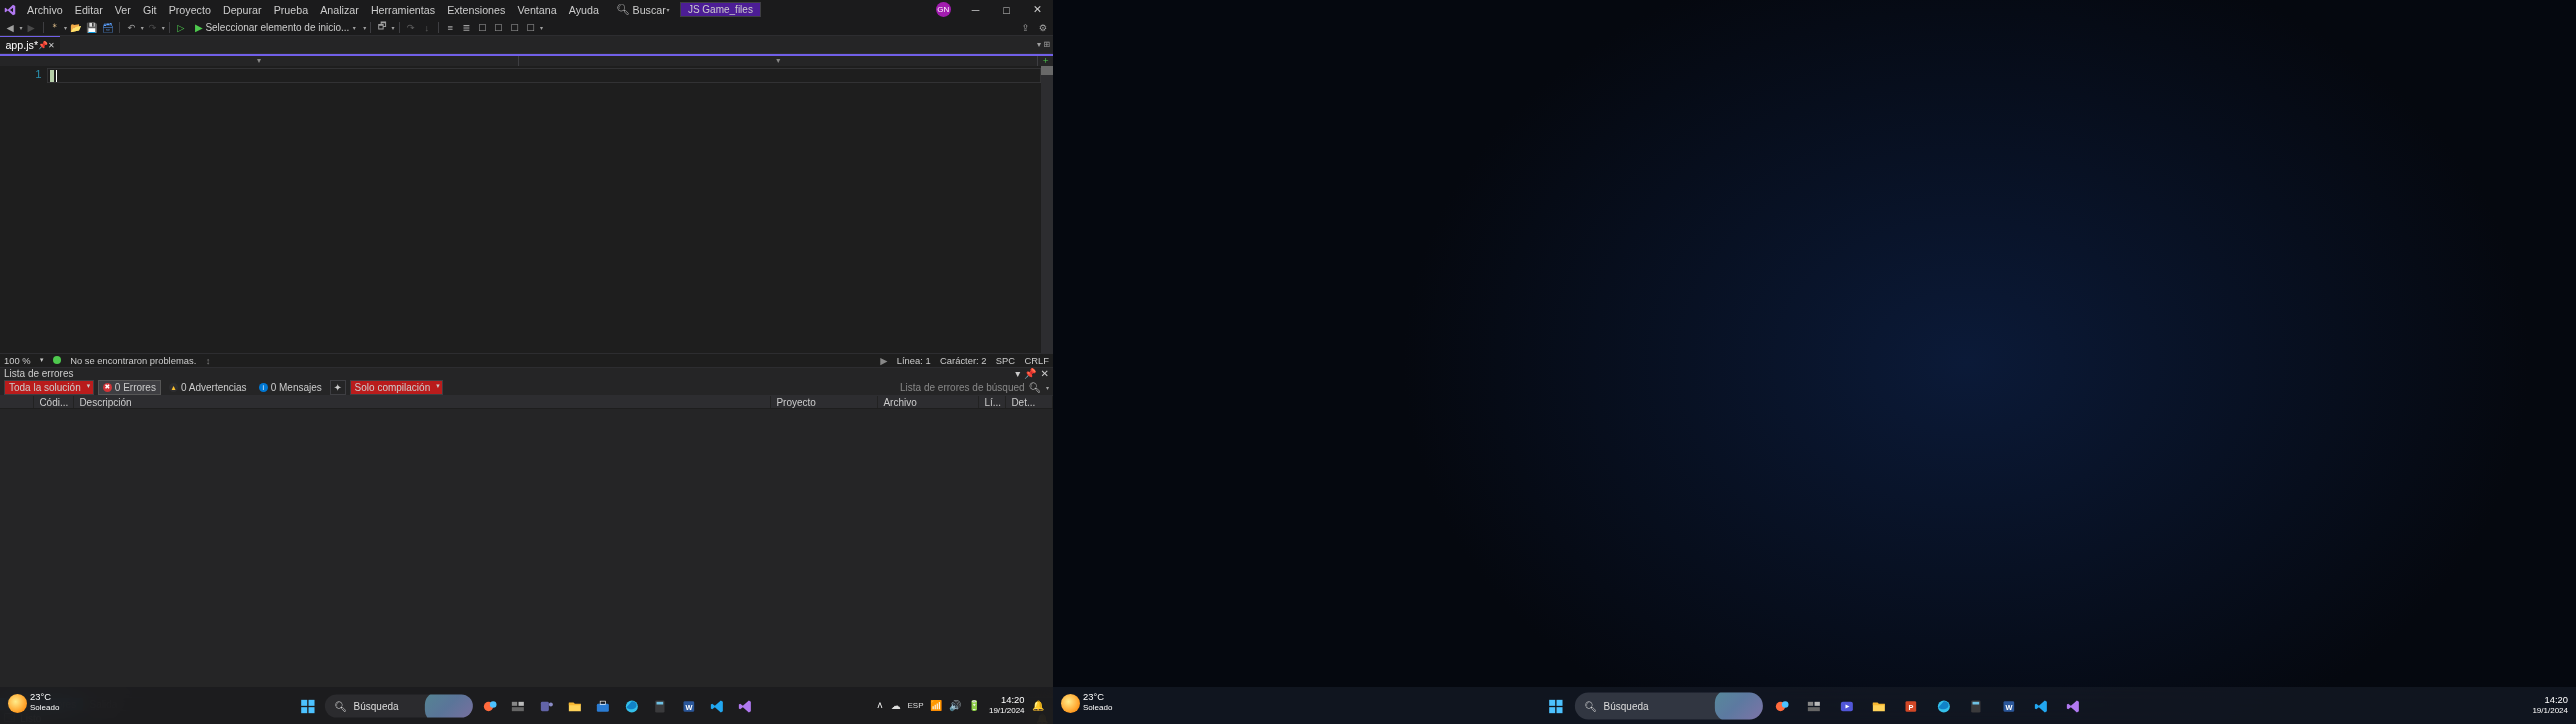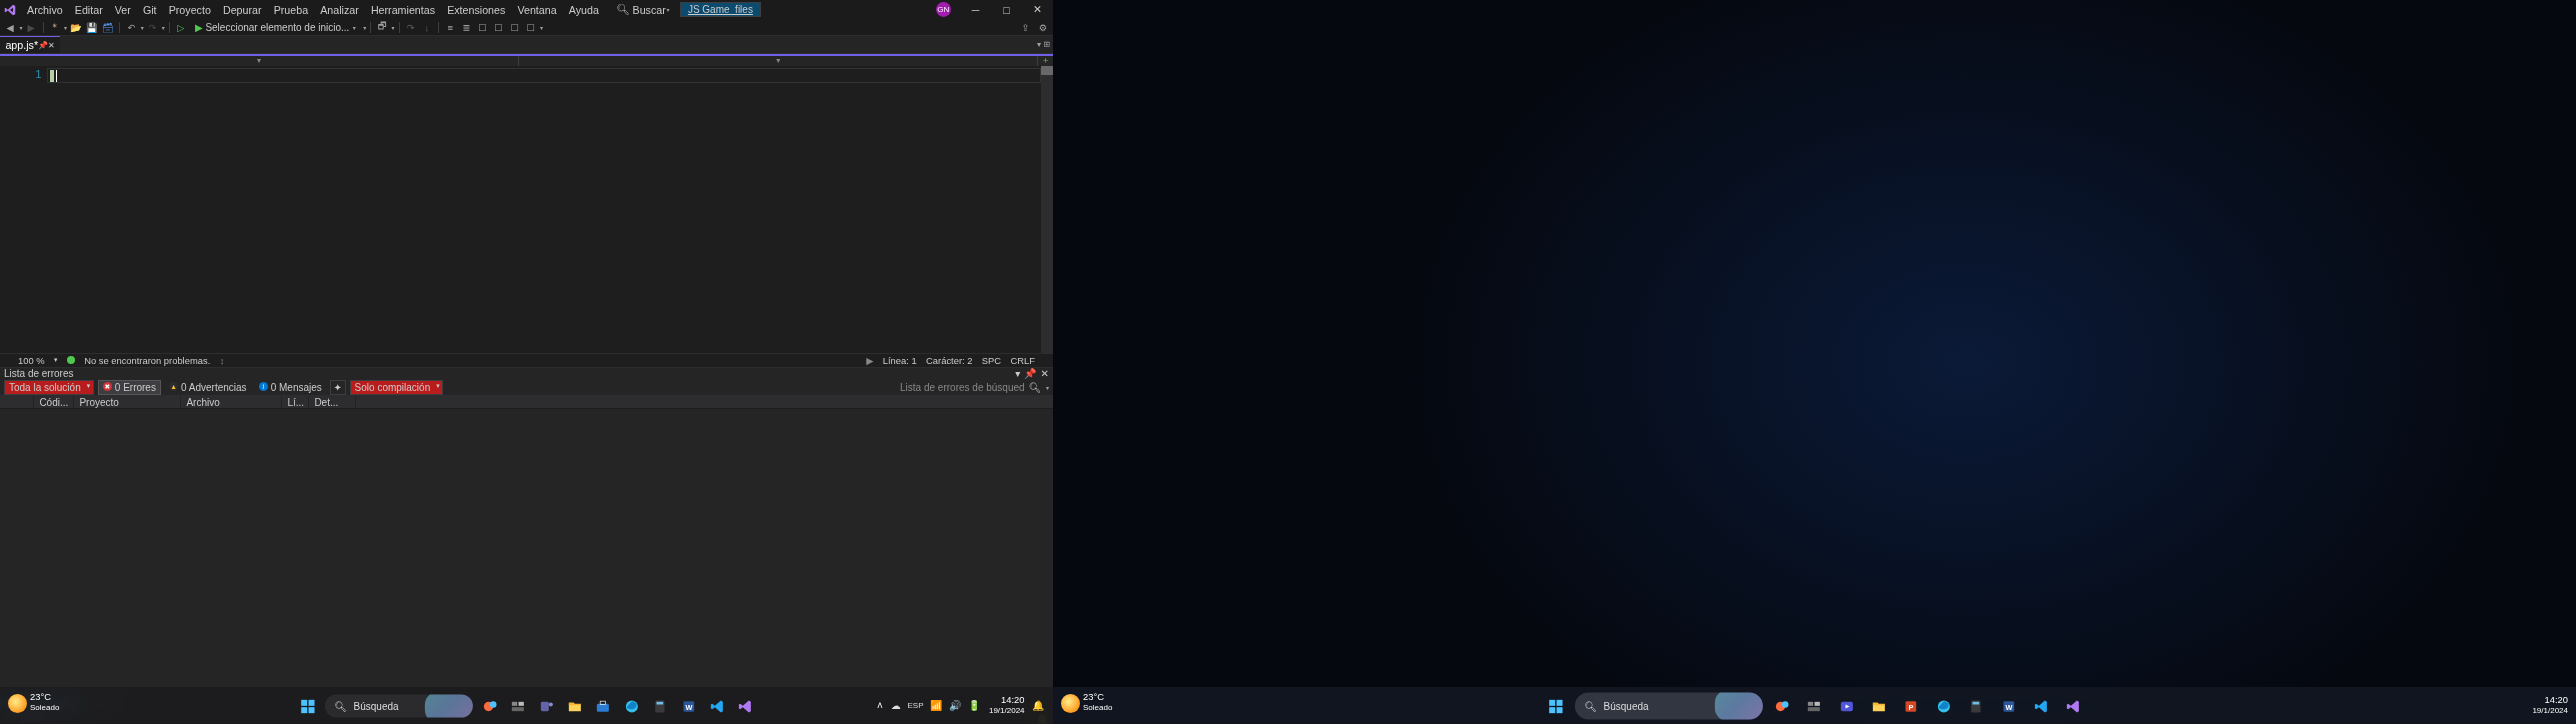--- a/index.html
+++ b/index.html
@@ -11,21 +11,21 @@
 .monitor-right { width: 1523px; background: radial-gradient(805px 604px at 60% 50%, #0b1a38 0%, #05080f 70%); position: relative; }
 
 
 .vs-titlebar { height: 19px; background: #1b1b1c; display: flex; align-items: center; color: #ccc; font-size: 10.7px; }
 .vs-logo { width: 19px; height: 19px; display: flex; align-items: center; justify-content: center; }
 .vs-logo svg { width: 12px; height: 12px; }
 .vs-menu { display: flex; gap: 1.3px; padding-left: 2.7px; }
 .vs-menu-item { padding: 2.7px 5.4px; cursor: pointer; }
 .vs-search { display: flex; align-items: center; margin-left: 12px; color: #ccc; }
 .vs-search .mag { margin-right: 2.7px; }
-.vs-launchable { margin-left: 10.7px; background: #0c4a6e; border: 0.7px solid #3e3e42; padding: 1.3px 6.7px; font-size: 10px; color: #ccc; text-decoration: underline; }
+.vs-launchable { margin-left: 10.7px; background: #4c1d95; border: 0.7px solid #3e3e42; padding: 1.3px 6.7px; font-size: 10px; color: #ccc; }
 .vs-titlebar-right { margin-left: auto; display: flex; align-items: center; height: 100%; }
 .vs-user { width: 14.8px; height: 14.8px; border-radius: 50%; background: #a21caf; color: #fff; display: flex; align-items: center; justify-content: center; font-size: 8px; margin-right: 9.4px; }
 .win-btn { width: 31px; height: 100%; display: flex; align-items: center; justify-content: center; cursor: pointer; }
 
 
 .vs-toolbar { height: 17.4px; background: #1b1b1c; display: flex; align-items: center; border-bottom: 0.7px solid #2d2d30; padding: 0 2.7px; gap: 1.3px; }
 .tb-btn { width: 14.8px; height: 14.8px; display: flex; align-items: center; justify-content: center; color: #a0a0a0; cursor: pointer; font-size: 9.4px; }
 .tb-sep { width: 0.7px; height: 10.7px; background: #3e3e42; margin: 0 2.7px; }
 .tb-drop { font-size: 6px; margin-left: 0.7px; color: #a0a0a0; }
 .tb-play { display: flex; align-items: center; padding: 0 5.4px; height: 14.8px; color: #ccc; font-size: 10px; gap: 2.7px; cursor: pointer; }
@@ -47,31 +47,31 @@
 .vs-editor { flex: 1; display: flex; background: #1e1e1e; min-height: 0; }
 .vs-gutter { width: 47px; background: #1e1e1e; text-align: right; padding: 2.7px 5.4px 0 0; color: #2b91af; font-family: Consolas, monospace; font-size: 11.4px; }
 .vs-code { flex: 1; padding: 2.7px 0 0 2.7px; font-family: Consolas, monospace; font-size: 11.4px; color: #dcdcdc; position: relative; }
 .vs-caret { border-left: 0.7px solid #fff; height: 12px; display: inline-block; vertical-align: middle; }
 .vs-code-line { display: flex; align-items: center; height: 14.8px; }
 .vs-line-hl { position: absolute; left: 0; top: 2.7px; width: 100%; height: 14.8px; box-shadow: inset 0 0 0 0.7px #3a3a3c; pointer-events: none; }
 .vs-scroll { width: 12px; background: #2d2d30; position: relative; }
 .vs-scroll::before { content: ""; position: absolute; top: 0; left: 0; right: 0; height: 9.4px; background: #686868; }
 
 
-.vs-editstat { height: 13.4px; background: #1e1e1e; border-top: 0.7px solid #2d2d30; display: flex; align-items: center; font-size: 9.4px; color: #ccc; padding: 0 18px; gap: 9.4px; }
+.vs-editstat { height: 13.4px; background: #1e1e1e; border-top: 0.7px solid #2d2d30; display: flex; align-items: center; font-size: 9.4px; color: #ccc; padding: 0 4px; gap: 9.4px; }
 .vs-editstat .right { margin-left: auto; display: flex; gap: 9.4px; align-items: center; }
 .ok-dot { width: 8px; height: 8px; border-radius: 50%; background: #4ec94e; }
 
 
 .vs-errhead { height: 13.4px; background: #252526; color: #ccc; font-size: 10px; display: flex; align-items: center; padding: 0 4px; border-top: 0.7px solid #2d2d30; }
 .vs-errhead .right { margin-left: auto; display: flex; gap: 4px; align-items: center; }
 .vs-errtools { height: 16px; background: #252526; display: flex; align-items: center; gap: 4px; padding: 0 4px; font-size: 10px; color: #ccc; border-bottom: 0.7px solid #2d2d30; }
 .vs-errtools .combo { background: #b91c1c; border: 0.7px solid #3e3e42; padding: 0.7px 12px 0.7px 4px; position: relative; }
 .vs-errtools .combo::after { content: "▾"; position: absolute; right: 2.7px; top: 0.7px; font-size: 6.7px; }
-.vs-errtools .pill { display: flex; align-items: flex-start; gap: 2.7px; padding: 0.7px 4px; }
+.vs-errtools .pill { display: flex; align-items: center; gap: 2.7px; padding: 0.7px 4px; }
 .vs-errtools .pill.sel { background: #3e3e42; border: 0.7px solid #555; }
 .vs-errtools .err-ico { width: 9.4px; height: 9.4px; border-radius: 50%; display: inline-flex; align-items: center; justify-content: center; font-size: 6.7px; color: #fff; }
 .vs-errtools .c-red { background: #d13438; }
 .vs-errtools .c-yel { background: #2d2d30; color: #fbc02d; }
 .vs-errtools .c-blu { background: #0078d4; }
 .vs-errtools .right { margin-left: auto; display: flex; align-items: center; gap: 4px; }
 .vs-errtools .search-box { color: #888; }
 
 .vs-errcols { height: 13.4px; background: #2d2d30; color: #ccc; font-size: 10px; display: flex; border-bottom: 0.7px solid #1e1e1e; }
 .vs-errcols span { padding: 1.3px 5.4px; border-right: 0.7px solid #222; }
@@ -273,20 +273,21 @@
     <div class="right">
       <span class="search-box">Lista de errores de búsqued</span>
       <span>🔍︎</span>
         <span class="tb-drop">▾</span>
     </div>
   </div>
 
   <div class="vs-errcols">
     <span class="c-blank"></span>
     <span class="c-code">Códi...</span>
+    <span class="c-desc">Descripción</span>
     <span class="c-proj">Proyecto</span>
     <span class="c-file">Archivo</span>
     <span class="c-line">Lí...</span>
     <span class="c-det">Det...</span>
   </div>
   <div class="vs-errbody"></div>
 
   <div class="vs-btabs">
     <div class="vs-btab active">Lista de errores</div>
     <div class="vs-btab">Salida</div>

